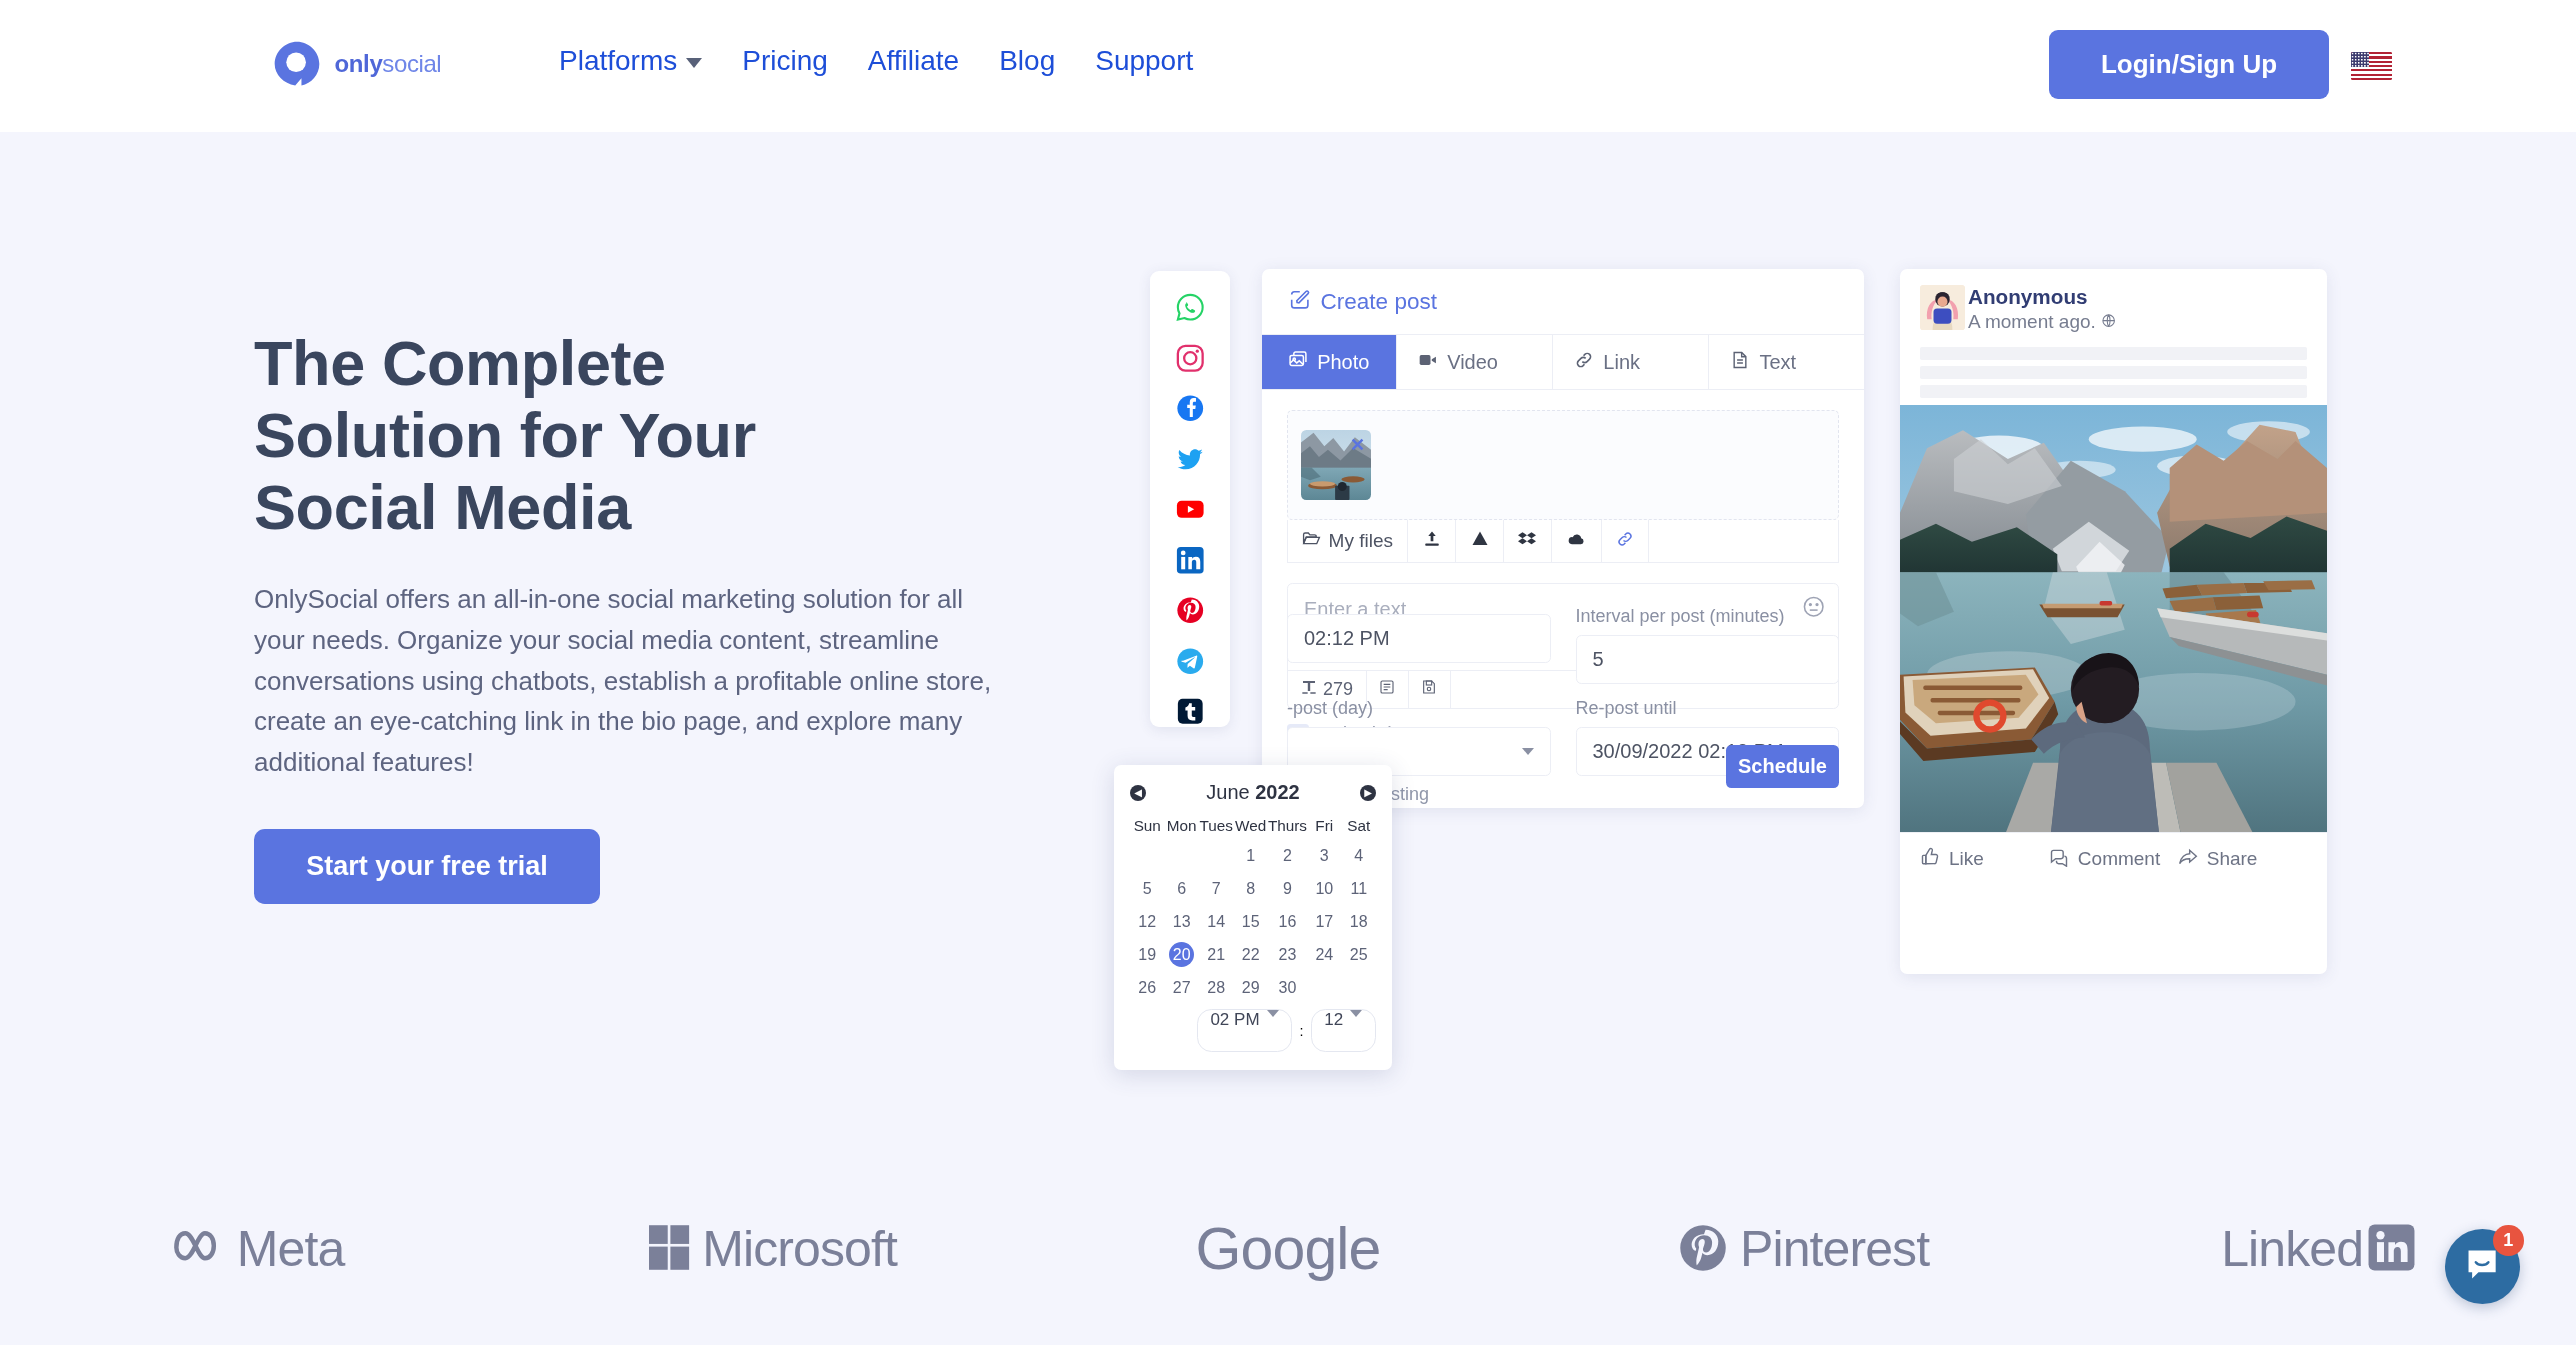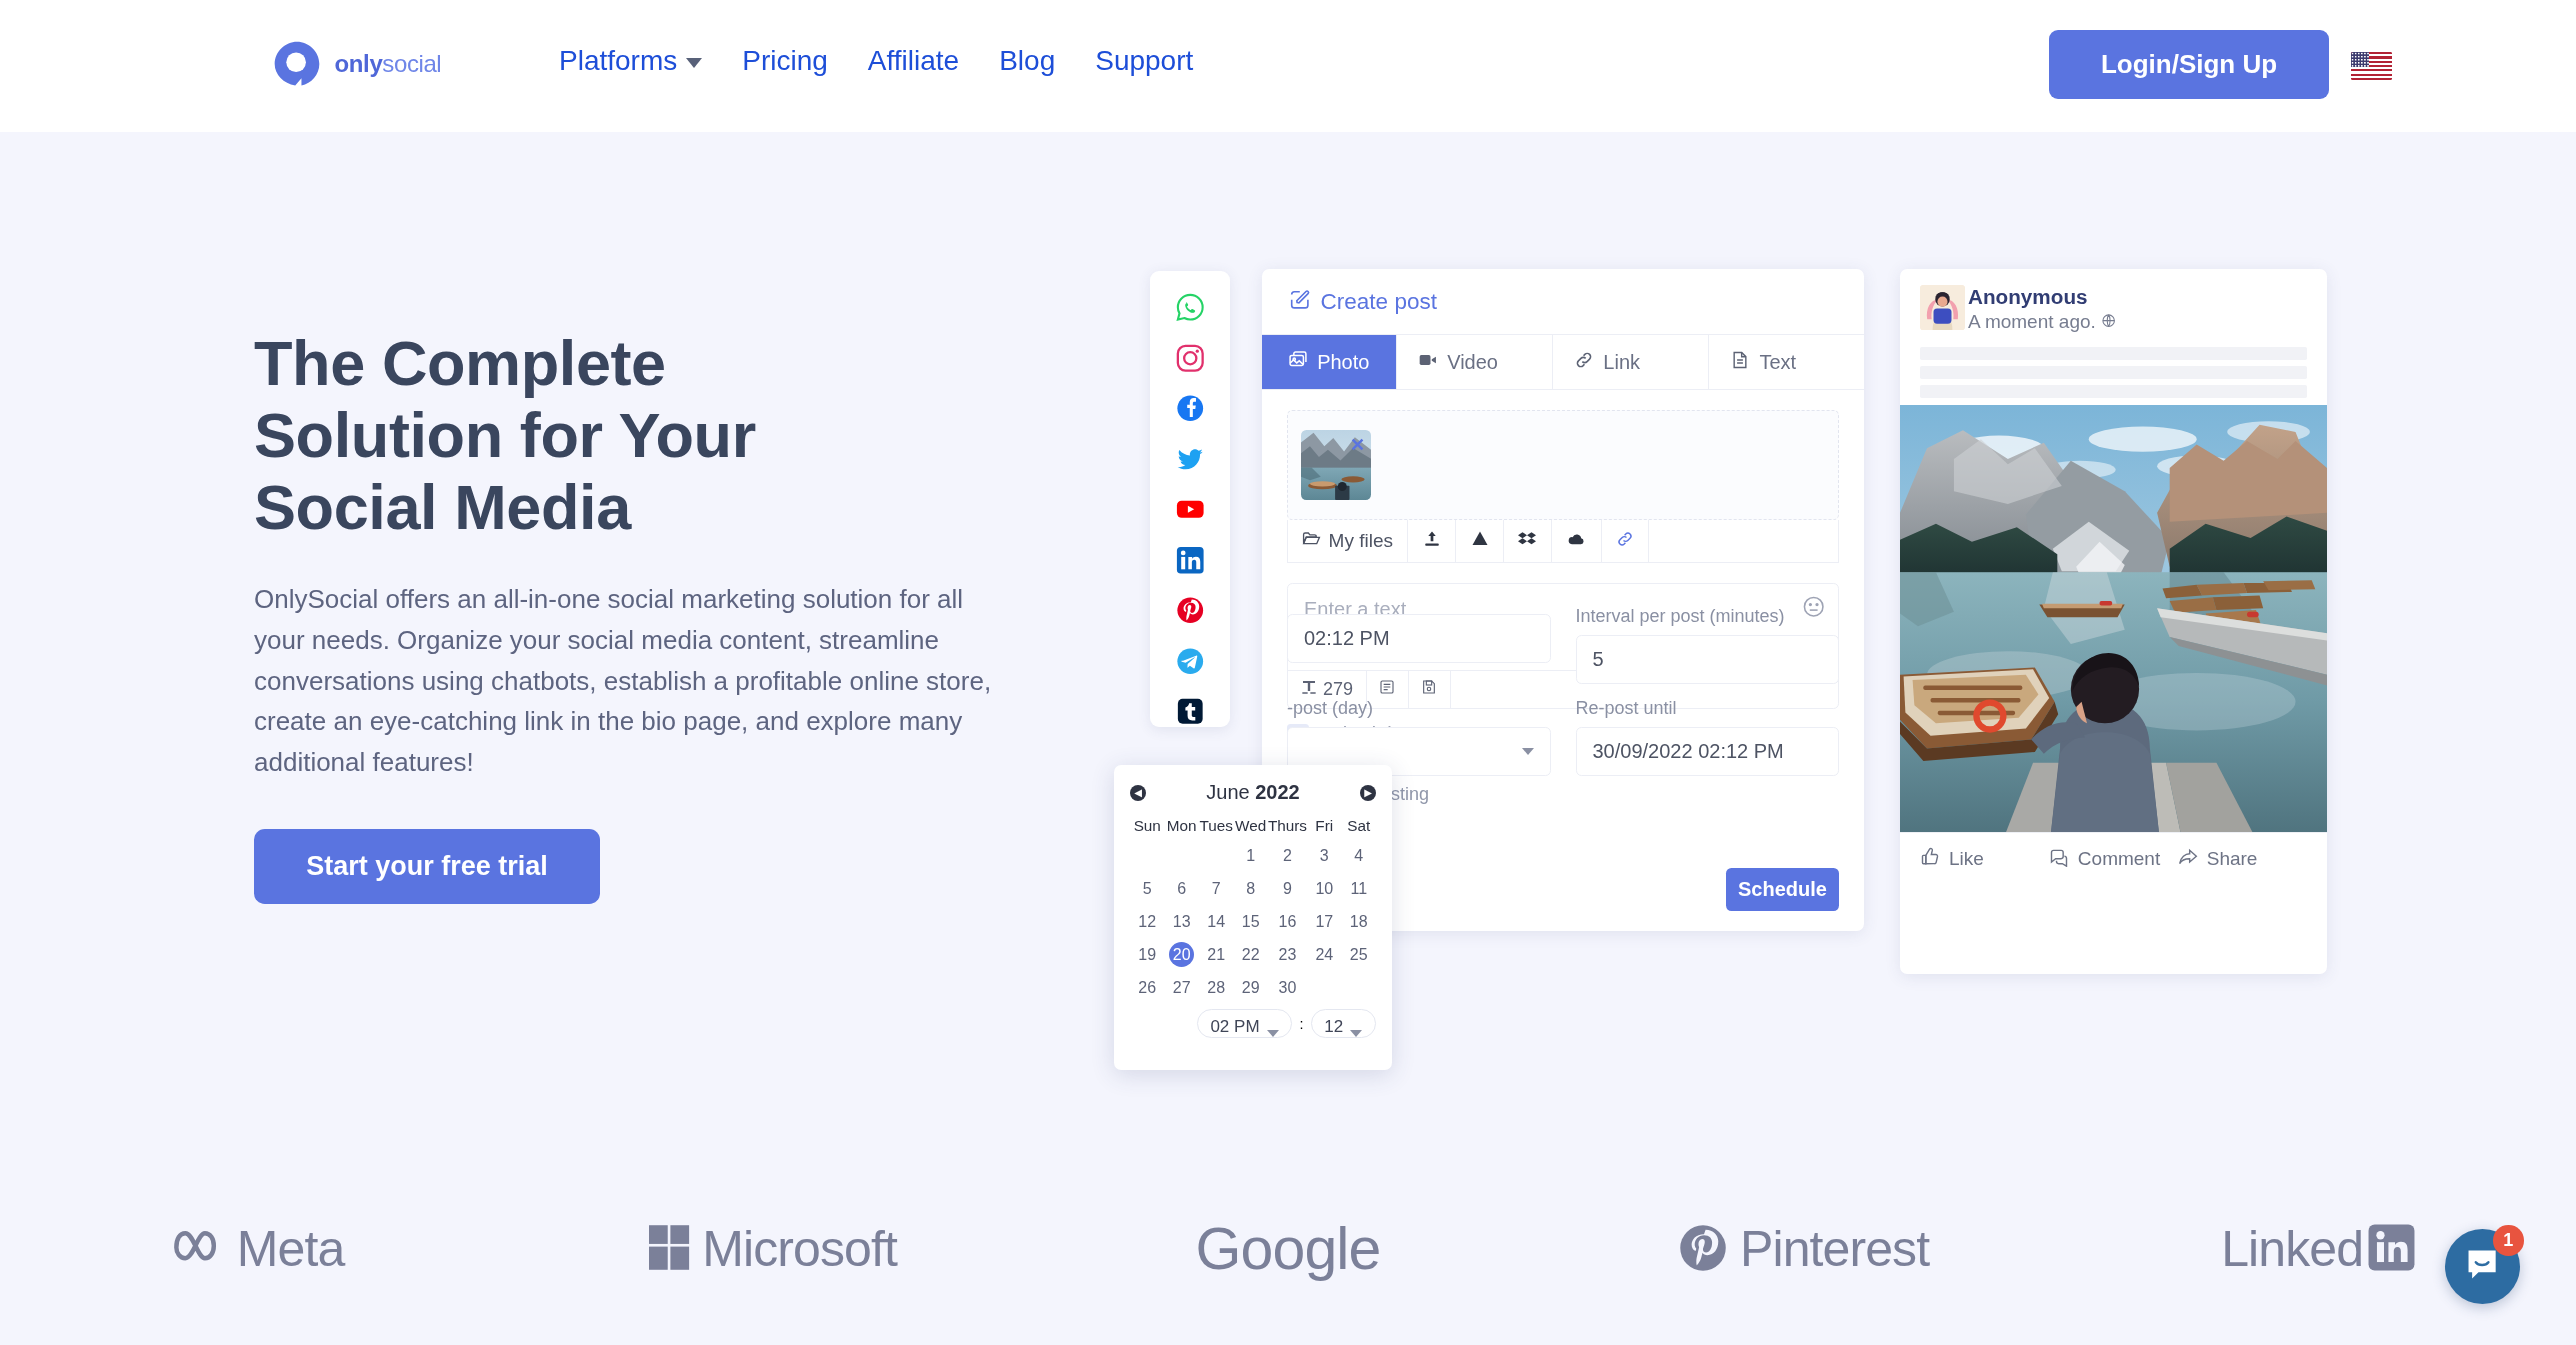--- a/index.html
+++ b/index.html
@@ -82,21 +82,21 @@
   .social-rail {
     position: absolute; left: 0; top: 1.8px; width: 80px; height: 456px;
     background: #fff; border-radius: 9px;
     box-shadow: 0 2.7px 12.6px rgba(60,70,120,.10);
     display: flex; flex-direction: column; align-items: center;
     padding-top: 21.6px; gap: 20px; z-index: 3;
   }
   .srail-ico { width: 30.5px; height: 30.5px; cursor: pointer; }
 
   .post-card {
-    position: absolute; left: 112px; top: 0; width: 602px; height: 662px;
+    position: absolute; left: 112px; top: 0; width: 602px; height: 539px;
     background: #fff; border-radius: 7.2px;
     box-shadow: 0 2.7px 16px rgba(60,70,120,.10);
     overflow: visible;
   }
   .pc-head { height: 65px; display: flex; align-items: center; padding-left: 27px; gap: 10px; }
   .pc-head-label { font-size: 22.5px; color: #5a74e0; font-weight: 400; }
 
   .pc-tabs { display: flex; height: 56px; border-top: 0.9px solid #eceef5; border-bottom: 0.9px solid #eceef5; }
   .pc-tab {
     flex: 1; display: flex; align-items: center; justify-content: flex-start;
@@ -168,22 +168,22 @@
   .cal-title b { font-weight: 700; }
   .cal-grid { margin-top: 10.8px; display: grid; grid-template-columns: repeat(7, 1fr); row-gap: 8px; }
   .cal-dow { font-size: 15.3px; color: #2e3342; text-align: center; font-weight: 400; }
   .cal-day { font-size: 16px; color: #5d6378; text-align: center; height: 25px;
     line-height: 25px; cursor: pointer; }
   .cal-day.sel { color: #fff; }
   .cal-day.sel span { display: inline-block; width: 25px; height: 25px; line-height: 25px;
     border-radius: 50%; background: #5a74e0; }
   .cal-time { margin-top: 9px; display: flex; align-items: center;
     justify-content: flex-end; gap: 7.2px; }
-  .tsel { height: 29px; border: 0.9px solid #e4e7f0; border-radius: 14.4px;
-    display: flex; align-items: flex-end; gap: 7.2px; padding: 0 12.6px;
+  .tsel { height: 43px; border: 0.9px solid #e4e7f0; border-radius: 14.4px;
+    display: flex; align-items: flex-start; gap: 7.2px; padding: 0 12.6px;
     font-size: 17px; color: #3f4557; cursor: pointer; }
 
   
   .preview {
     position: absolute; left: 750px; top: 0; width: 427px; height: 705px;
     background: #fff; border-radius: 7.2px;
     box-shadow: 0 2.7px 16px rgba(60,70,120,.10); overflow: hidden;
   }
   .pv-head { display: flex; align-items: flex-start; gap: 3px; padding: 16px 20px 9px 20px; }
   .pv-avatar { width: 45px; height: 45px; border-radius: 3.6px; overflow: hidden; position: relative;

